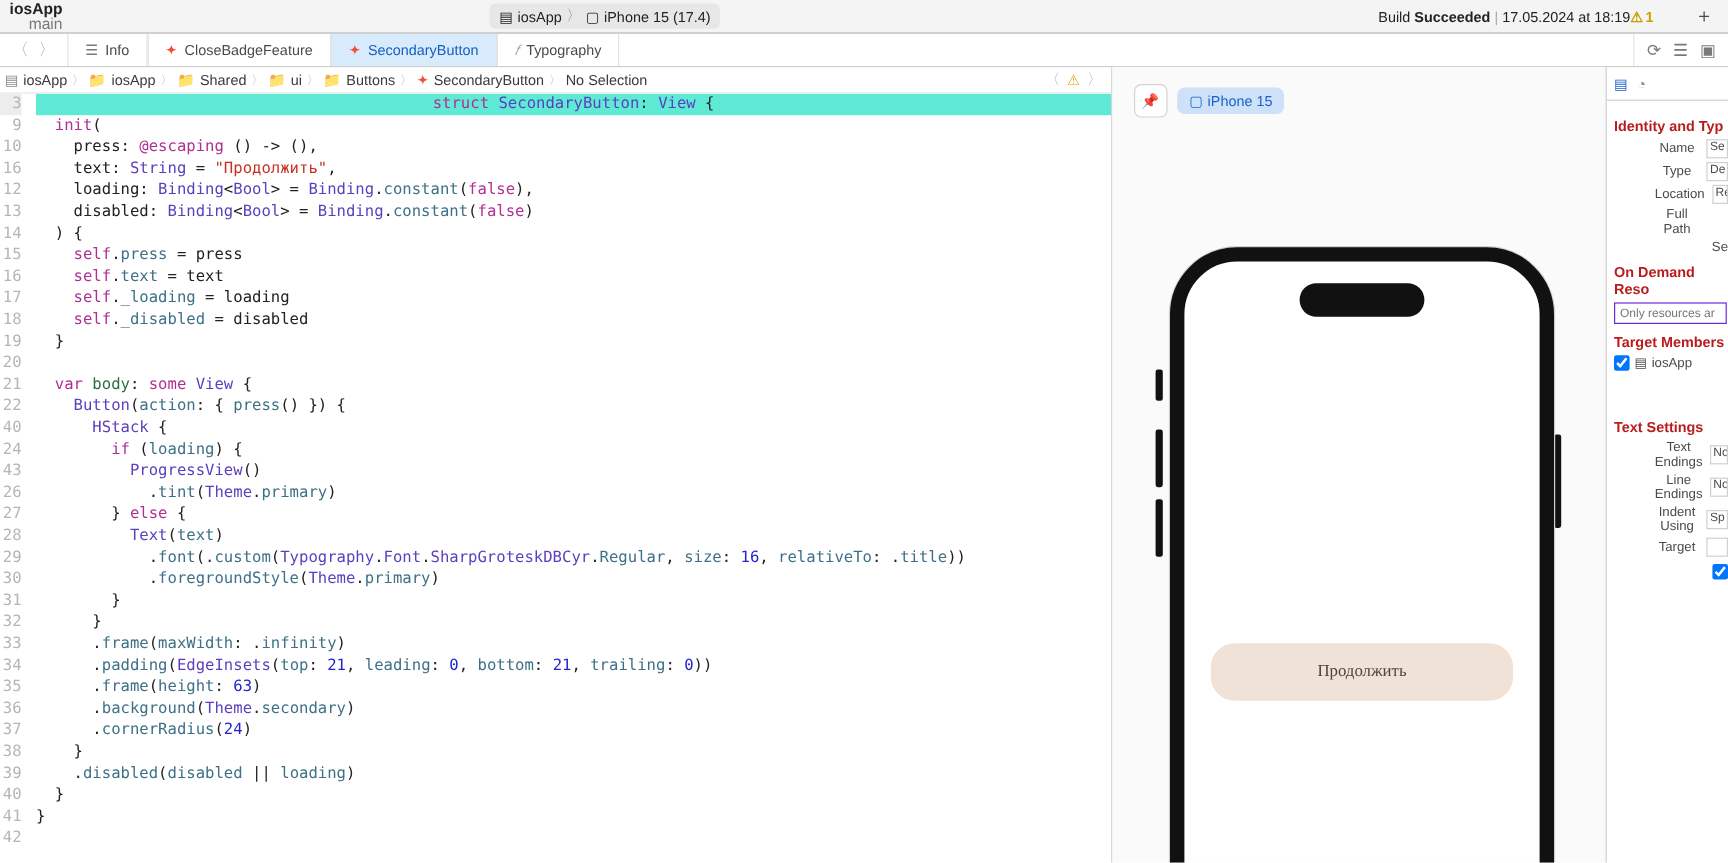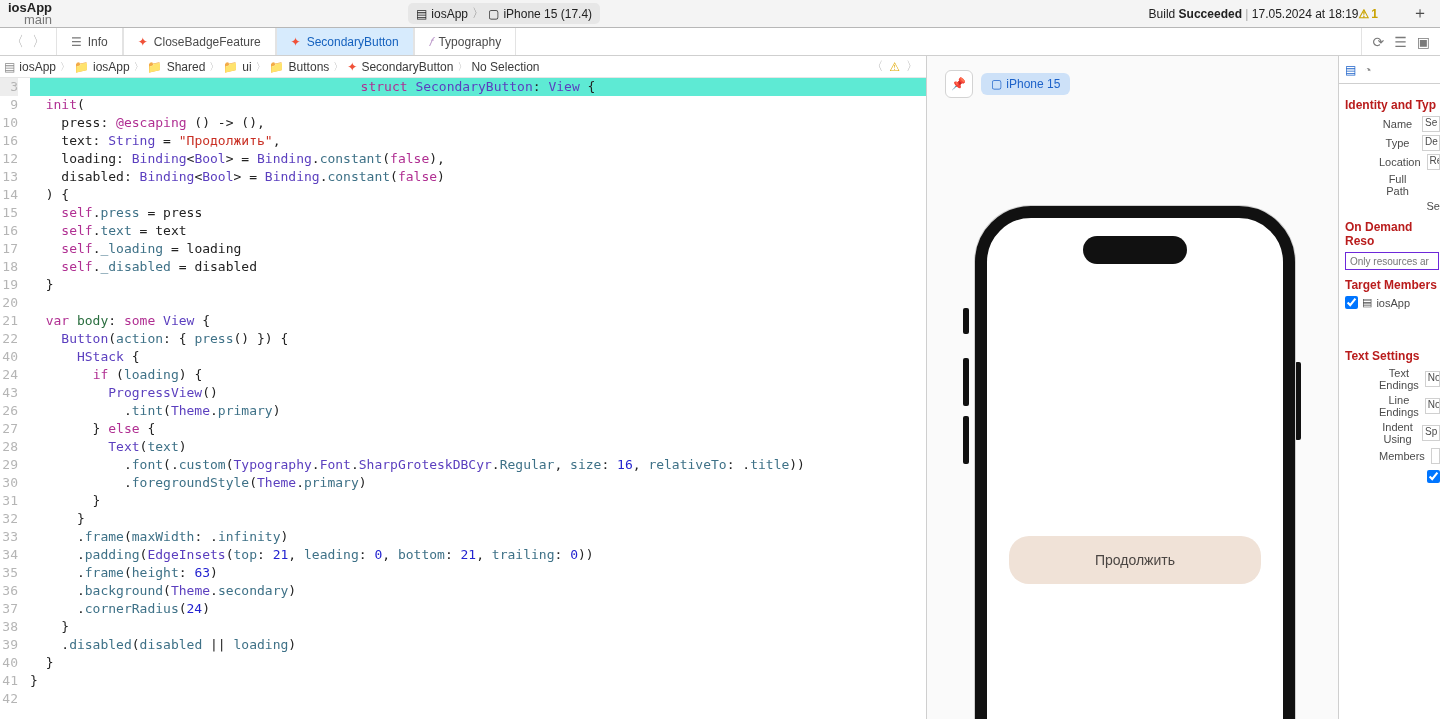--- a/index.html
+++ b/index.html
@@ -227,20 +227,21 @@
     position: absolute;
     left: 50%; transform: translateX(-50%);
     top: 318px;
     width: 252px;
     height: 48px;
     background: #f0e2d7;
     border-radius: 20px;
     display: flex; align-items:center; justify-content:center;
     color: #4a4542;
     font-size: 14px;
+    font-family: Liberation Serif, serif;
   }
 
   
   .inspector-header {
     height: 28px;
     border-bottom: 1px solid #cfcfcf;
     display: flex; align-items:center; gap:8px;
     padding: 0 6px;
     color: #1d62c9;
   }
@@ -458,21 +459,21 @@
       </div>
       <div class="insp-row">
         <span class="lbl">Line Endings</span>
         <span class="val">No</span>
       </div>
       <div class="insp-row">
         <span class="lbl">Indent Using</span>
         <span class="val">Sp</span>
       </div>
       <div class="insp-row">
-        <span class="lbl">Members</span>
+        <span class="lbl">Target</span>
         <span class="val"></span>
       </div>
       <div style="text-align:right;margin-top:6px">
         <input type="checkbox" checked="" style="">
       </div>
     </div>
   </div>
 
 </div>
 

